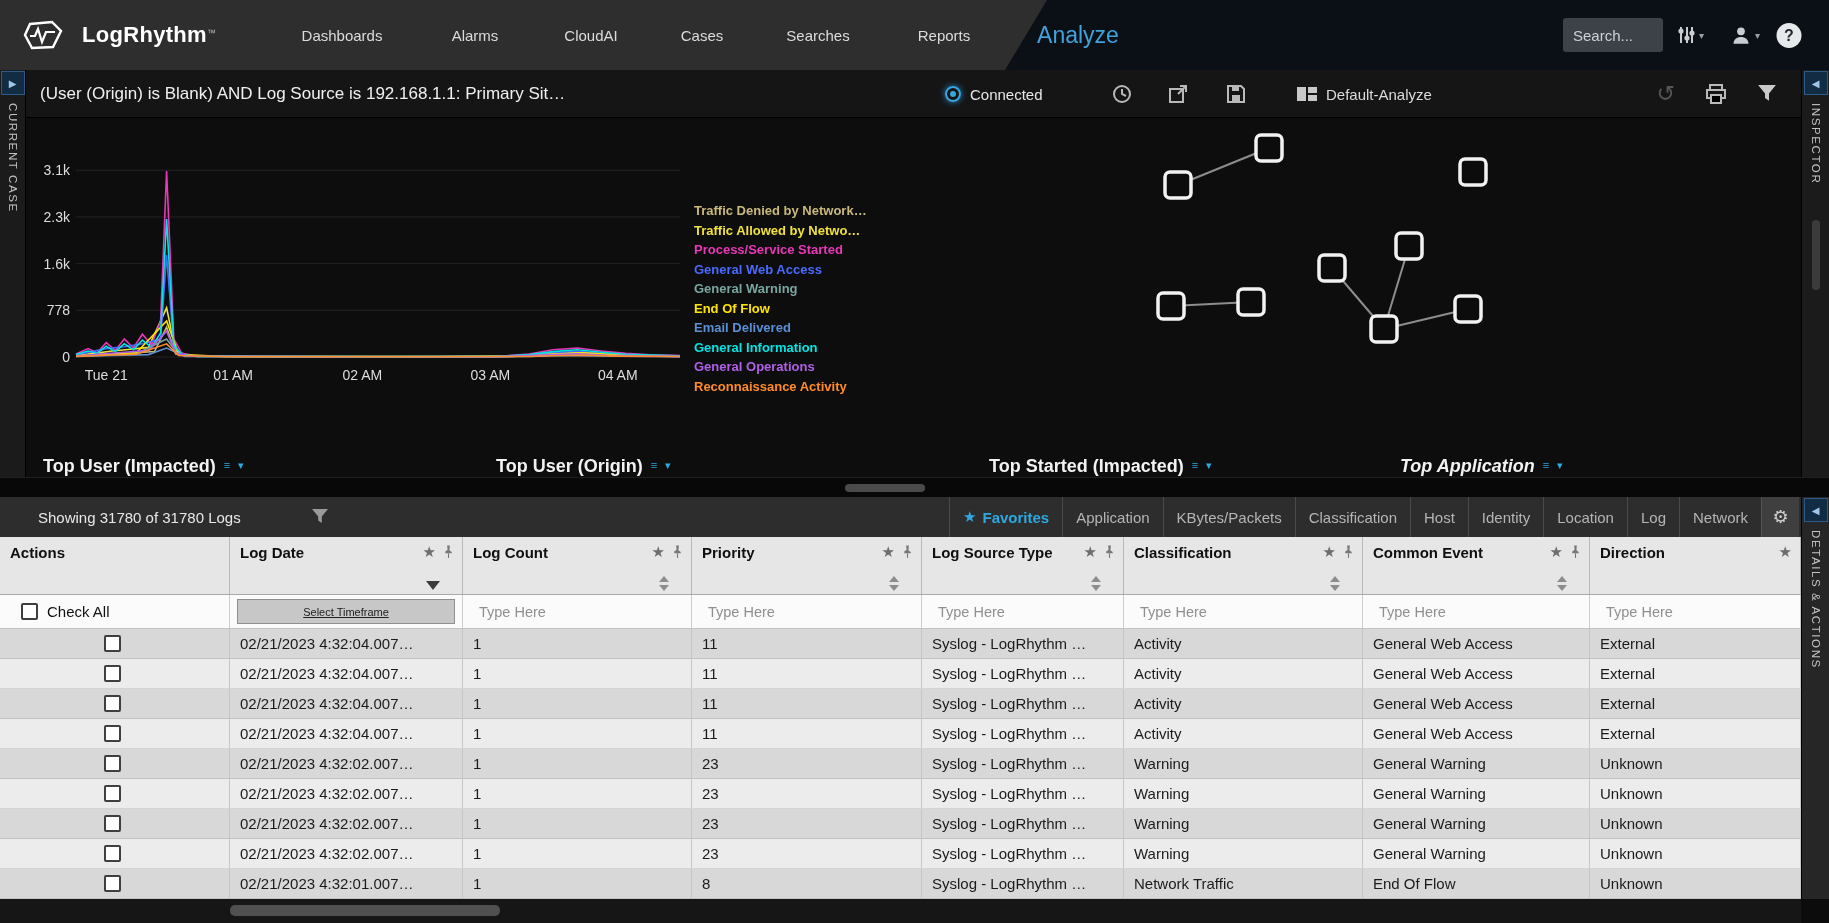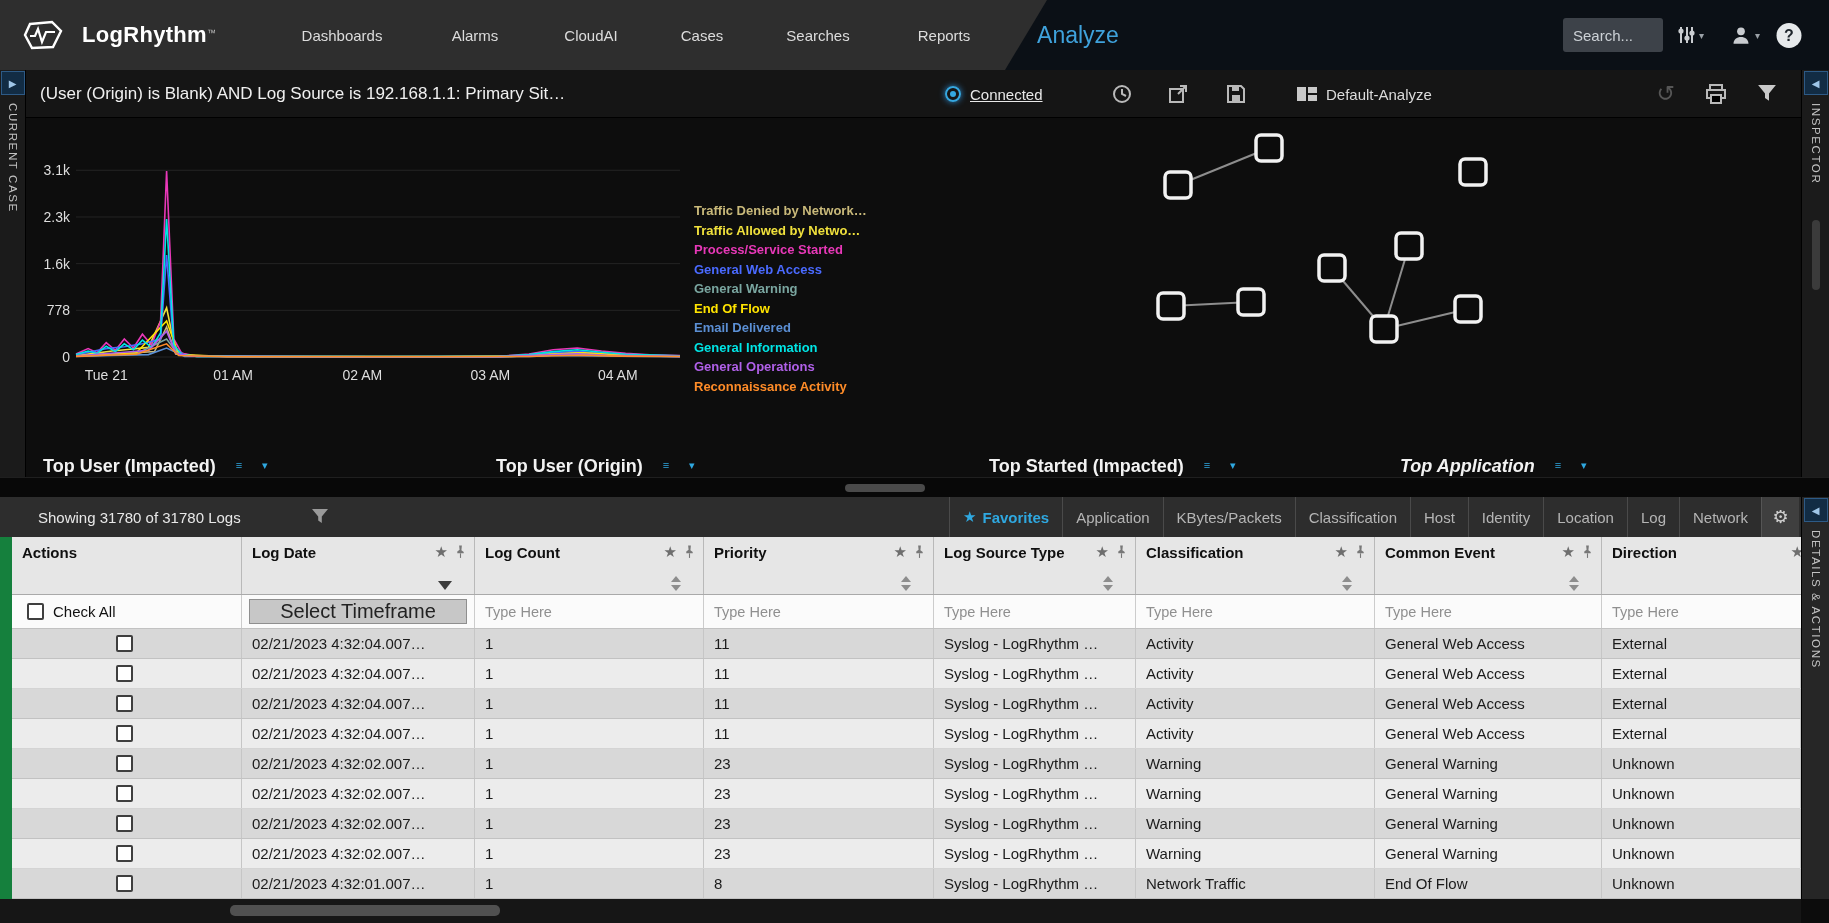--- a/index.html
+++ b/index.html
@@ -36,78 +36,78 @@
   .rail-right { right:0; width:28px; border-left:1px solid #000; }
   .rail-box { width:24px; height:24px; margin-top:1px; background:#122c44; border:1px solid #2d5a86;
     color:#9fc6e8; font-size:10px; display:flex; align-items:center; justify-content:center; cursor:pointer; }
   .vtext { writing-mode:vertical-rl; color:#c2c2c2; font-size:11.5px; letter-spacing:1.6px; margin-top:8px; white-space:nowrap; }
   .vthumb { position:absolute; top:150px; left:10px; width:8px; height:70px; background:#3b3b3b; border-radius:4px; }
 
   .query-row { position:absolute; left:26px; top:0; width:1775px; height:48px; background:#151515; border-bottom:1px solid #000; }
   .query-title { position:absolute; left:14px; top:0; height:48px; display:flex; align-items:center;
     color:#f0f0f0; font-size:17px; white-space:nowrap; }
   .connected { position:absolute; left:919px; top:0; height:48px; display:flex; align-items:center; gap:9px;
-    color:#e8e8e8; font-size:15px;text-decoration:underline; }
+    color:#e8e8e8; font-size:15px; }
   .radio-dot { width:16px; height:16px; border-radius:50%; border:2px solid #35a7e0; position:relative;
     box-shadow:0 0 6px #2c86c8; }
   .radio-dot::after { content:""; position:absolute; left:3px; top:3px; width:6px; height:6px; border-radius:50%; background:#35a7e0; }
   .qicon { position:absolute; top:0; height:48px; display:flex; align-items:center; transform:translateX(-50%);
     color:#b9b9b9; cursor:pointer; }
   .layout-sel { position:absolute; left:1270px; top:0; height:48px; display:flex; align-items:center; gap:8px;
     color:#dcdcdc; font-size:15px; cursor:pointer; }
   .q-right { position:absolute; right:24px; top:0; height:48px; display:flex; align-items:center; gap:30px; }
   .q-right > * { cursor:pointer; }
   .undo-glyph { color:#565656; font-size:22px; }
 
   #chart-svg { position:absolute; left:26px; top:48px; }
   #chart-svg text { font-family:"Liberation Sans","DejaVu Sans",sans-serif; }
   #legend { position:absolute; left:694px; top:131px; display:flex; flex-direction:column; }
   .legend-item { font-size:13px; font-weight:bold; line-height:19.5px; white-space:nowrap; cursor:pointer; }
   #nodes-svg { position:absolute; left:900px; top:48px; }
 
-  .widget-title { position:absolute; top:386px; height:21px; overflow:hidden; display:flex; align-items:flex-start; gap:20px;
+  .widget-title { position:absolute; top:386px; height:21px; overflow:hidden; display:flex; align-items:flex-start; gap:8px;
     color:#f2f2f2; font-size:18px; font-weight:bold; white-space:nowrap; }
   .wicon { color:#2fa8e0; font-size:11px; font-weight:normal; margin-top:3px; cursor:pointer; }
 
   .hscroll { position:absolute; left:0; top:407px; width:1829px; height:20px; background:#080808; border-top:1px solid #1f1f1f; }
   .hscroll-thumb { position:absolute; left:845px; top:6px; width:80px; height:8px; background:#4a4a4a; border-radius:4px; cursor:pointer; }
 
   
   #logs { position:absolute; top:497px; left:0; width:1801px; height:402px; background:#15803d; }
   .logs-bar { position:absolute; top:0; left:0; width:100%; height:40px; background:#2d2d2d; display:flex; align-items:center; }
   .logs-summary { color:#e8e8e8; font-size:15px; margin-left:38px; white-space:nowrap; }
   .bar-funnel { margin-left:70px; cursor:pointer; }
   .tabs { margin-left:auto; display:flex; height:100%; align-items:stretch; }
   .tab { display:flex; align-items:center; padding:0 13px; border-left:1px solid #4a4a4a; color:#b5b5b5;
     font-size:15px; cursor:pointer; white-space:nowrap; gap:6px; }
   .tab.active { color:#2fa8e0; font-weight:bold; }
   .gear-box { width:38px; height:40px; background:#3f3f3f; border-left:1px solid #555; display:flex;
     align-items:center; justify-content:center; color:#cfcfcf; font-size:18px; cursor:pointer; margin-right:2px; }
 
-  .grid-row { display:grid; grid-template-columns:230px 233px 229px 230px 202px 239px 227px minmax(0,1fr);margin-left:12px; }
+  .grid-row { display:grid; grid-template-columns:230px 233px 229px 230px 202px 239px 227px minmax(0,1fr); }
   #col-headers { position:absolute; top:40px; left:0; width:100%; height:58px; background:#e6e6e6; border-bottom:1px solid #a9a9a9; }
   .hcell { border-right:1px solid #b9b9b9; padding:7px 8px 3px 10px; display:flex; flex-direction:column; justify-content:space-between; overflow:hidden; }
   .hrow1 { display:flex; align-items:flex-start; gap:7px; }
   .hname { flex:1; color:#101010; font-size:15px; font-weight:bold; line-height:18px; }
   .star { color:#6e6e6e; font-size:15px; line-height:16px; cursor:pointer; }
   .hrow2 { display:flex; justify-content:flex-end; padding-right:14px; align-items:center; min-height:12px; }
   .sort-desc { width:0; height:0; border-left:7px solid transparent; border-right:7px solid transparent;
     border-top:9px solid #3c3c3c; cursor:pointer; }
   .sort-both { display:flex; flex-direction:column; gap:3px; cursor:pointer; }
   .tri-up { width:0; height:0; border-left:5px solid transparent; border-right:5px solid transparent; border-bottom:6px solid #8d8d8d; }
   .tri-down { width:0; height:0; border-left:5px solid transparent; border-right:5px solid transparent; border-top:6px solid #8d8d8d; }
 
   #filter-row { position:absolute; top:98px; left:0; width:100%; height:34px; background:#fbfbfb; border-bottom:1px solid #c2c2c2; }
-  .fcell { border-right:1px solid #cccccc; display:flex; align-items:center; padding-left:10px; overflow:hidden; }
+  .fcell { border-right:1px solid #cccccc; display:flex; align-items:center; padding-left:16px; overflow:hidden; }
   .placeholder { color:#8f8f8f; font-size:14.5px; }
   .check-all { display:flex; align-items:center; gap:9px; margin-left:5px; color:#111; font-size:15px; }
   input[type=checkbox] { appearance:none; -webkit-appearance:none; width:17px; height:17px; border:2px solid #3f3f3f;
     background:#fff; border-radius:2px; cursor:pointer; }
   .timeframe-btn { flex:1; margin:4px 7px; height:25px; background:#c7c7c7; border:1px solid #8f8f8f;
-    color:#222; font-size:20px; display:flex; align-items:center; justify-content:center; cursor:pointer; }
+    color:#222; font-size:11px; display:flex; align-items:center; justify-content:center; cursor:pointer;text-decoration:underline; }
 
   #rows { position:absolute; top:132px; left:0; width:100%; }
   .log-row { height:30px; border-bottom:1px solid rgba(0,0,0,.10); }
   .log-row.odd { background:#d8d8d8; }
   .log-row.even { background:#ececec; }
   .cell { display:flex; align-items:center; padding-left:10px; border-right:1px solid #c6c6c6;
     color:#1b1b1b; font-size:15px; overflow:hidden; white-space:nowrap; }
   .actions-cell { padding-left:104px; }
   .row-check { width:15px; height:15px; border:2px solid #555; background:transparent; }
 

